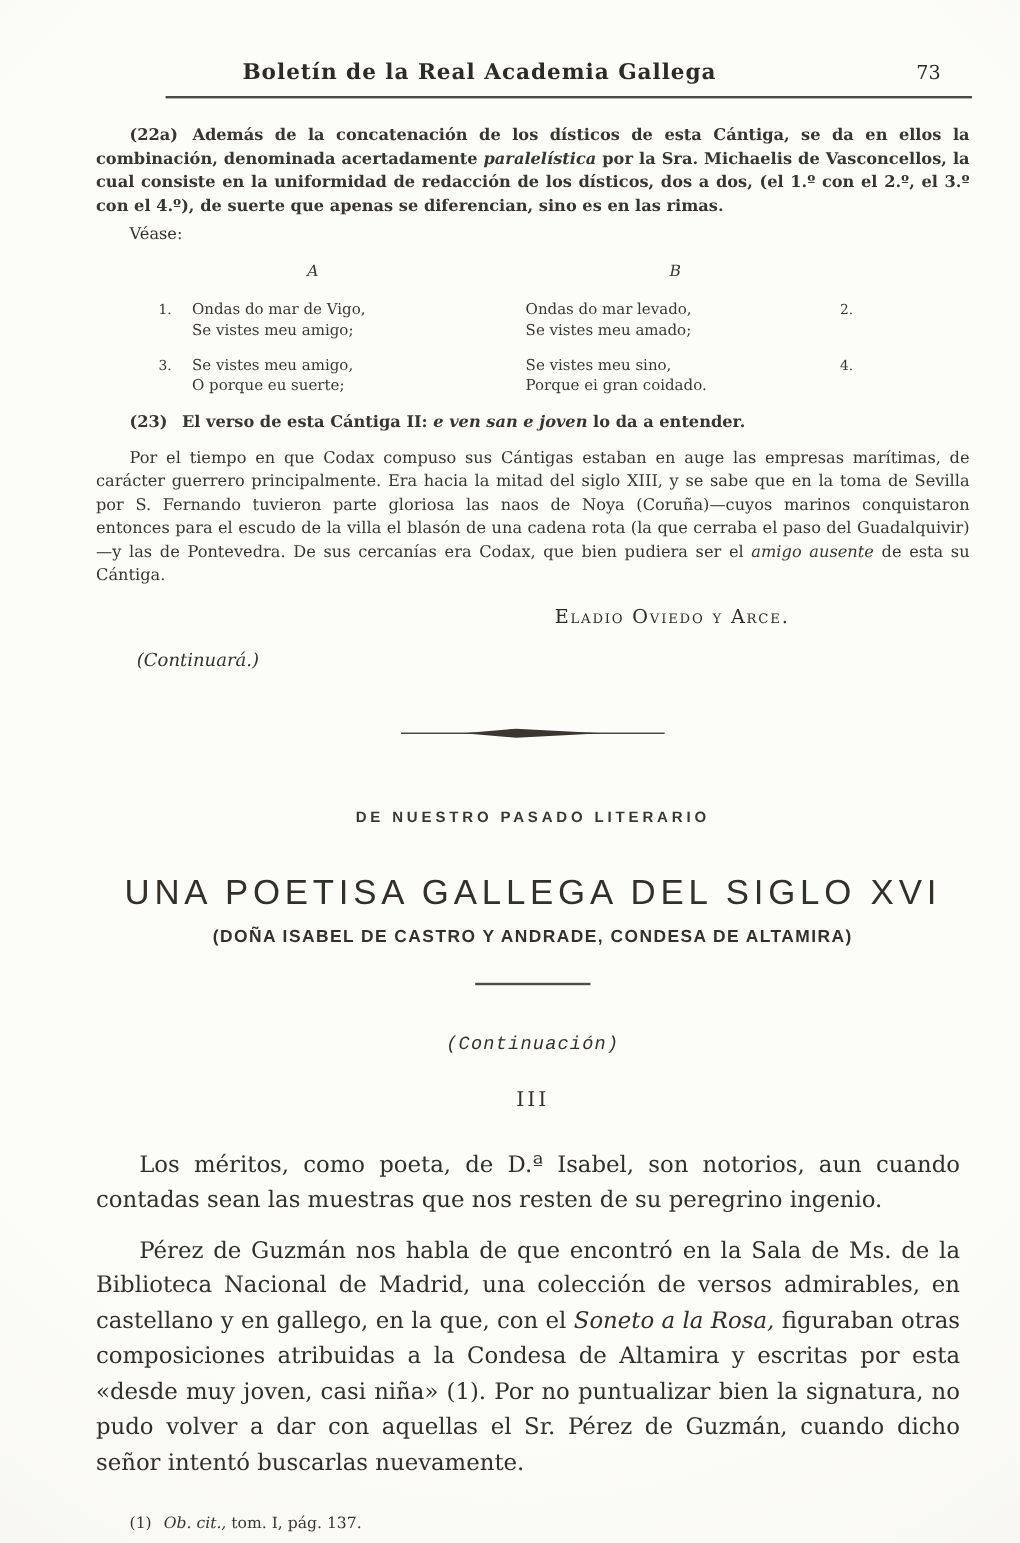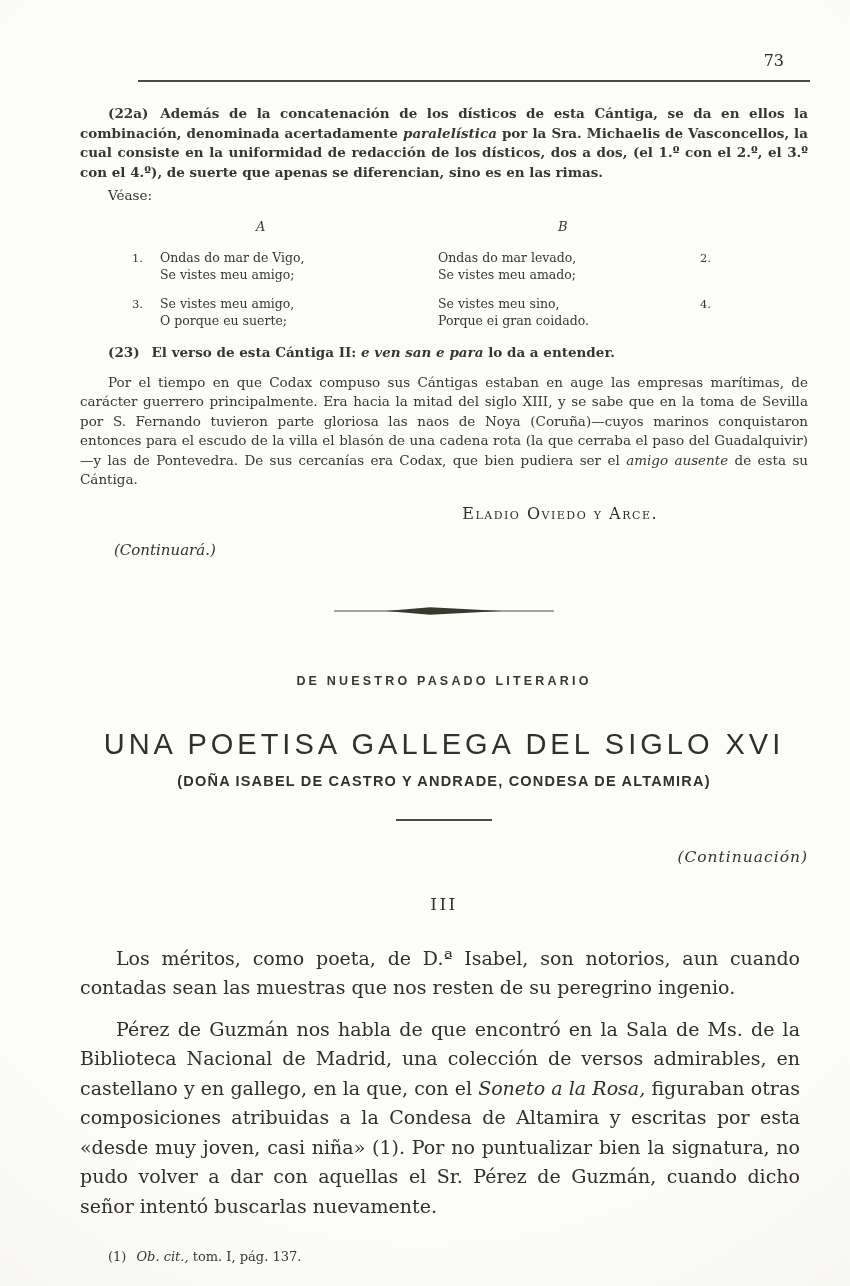--- a/index.html
+++ b/index.html
@@ -143,25 +143,26 @@
     color: #34312b;
     white-space: nowrap;
   }
   .small-rule {
     width: 96px;
     height: 2px;
     background: #4c4a44;
     margin: 30px auto 0;
   }
   .continuacion {
-    margin-top: 27px;
-    text-align: right;
+    margin-top: 40px;
+    text-align: center;
     font-size: 15.5px;
     font-style: italic;
     letter-spacing: 1px;
+    font-family: Liberation Mono, monospace;
   }
   .chapter {
     margin-top: 28px;
     text-align: center;
     font-size: 17px;
     letter-spacing: 2.5px;
   }
 
   
   .body-para {
@@ -184,20 +185,21 @@
   .footnote-1 .fnote-label { padding-right: 10px; }
 
   .italic { font-style: italic; }
 </style>
 </head>
 <body>
 
 <div class="page">
 
   <div class="hdr">
+    <span class="hdr-title">Boletín de la Real Academia Gallega</span>
     <span class="hdr-page">73</span>
   </div>
 
   <p class="fnote">
     <span class="fnote-label">(22a)</span><span><span>Además de la concatenación de los dísticos de esta Cántiga, se da en ellos la combinación, denominada acertadamente </span><span class="italic">paralelística</span><span> por la Sra. Michaelis de Vasconcellos, la cual consiste en la uniformidad de redacción de los dísticos, dos a dos, (el 1.º con el 2.º, el 3.º con el 4.º), de suerte que apenas se diferencian, sino es en las rimas.</span></span>
   </p>
   <p class="vease">Véase:</p>
 
   <div>
     <div class="verse-head">
@@ -226,21 +228,21 @@
       </div>
       <div>
         <div>Se vistes meu sino,</div>
         <div>Porque ei gran coidado.</div>
       </div>
       <span class="vnum b">4.</span>
     </div>
   </div>
 
   <p class="fnote" style="margin-top:14px">
-    <span class="fnote-label">(23)</span><span><span>El verso de esta Cántiga II: </span><span class="italic">e ven san e para</span><span> lo da a entender.</span></span>
+    <span class="fnote-label">(23)</span><span><span>El verso de esta Cántiga II: </span><span class="italic">e ven san e joven</span><span> lo da a entender.</span></span>
   </p>
 
   <p class="para-small"><span>Por el tiempo en que Codax compuso sus Cántigas estaban en auge las empresas marítimas, de carácter guerrero principalmente. Era hacia la mitad del siglo XIII, y se sabe que en la toma de Sevilla por S. Fernando tuvieron parte gloriosa las naos de Noya (Coruña)—cuyos marinos conquistaron entonces para el escudo de la villa el blasón de una cadena rota (la que cerraba el paso del Guadalquivir)—y las de Pontevedra. De sus cercanías era Codax, que bien pudiera ser el </span><span class="italic">amigo ausente</span><span> de esta su Cántiga.</span></p>
 
   <p class="signature">Eladio Oviedo y Arce.</p>
   <p class="continuara">(Continuará.)</p>
 
   <div class="divider">
     <svg width="220" height="14" viewBox="0 0 220 14">
       <line x1="0" y1="7" x2="220" y2="7" stroke="#4c4a44" stroke-width="1.2"></line>

